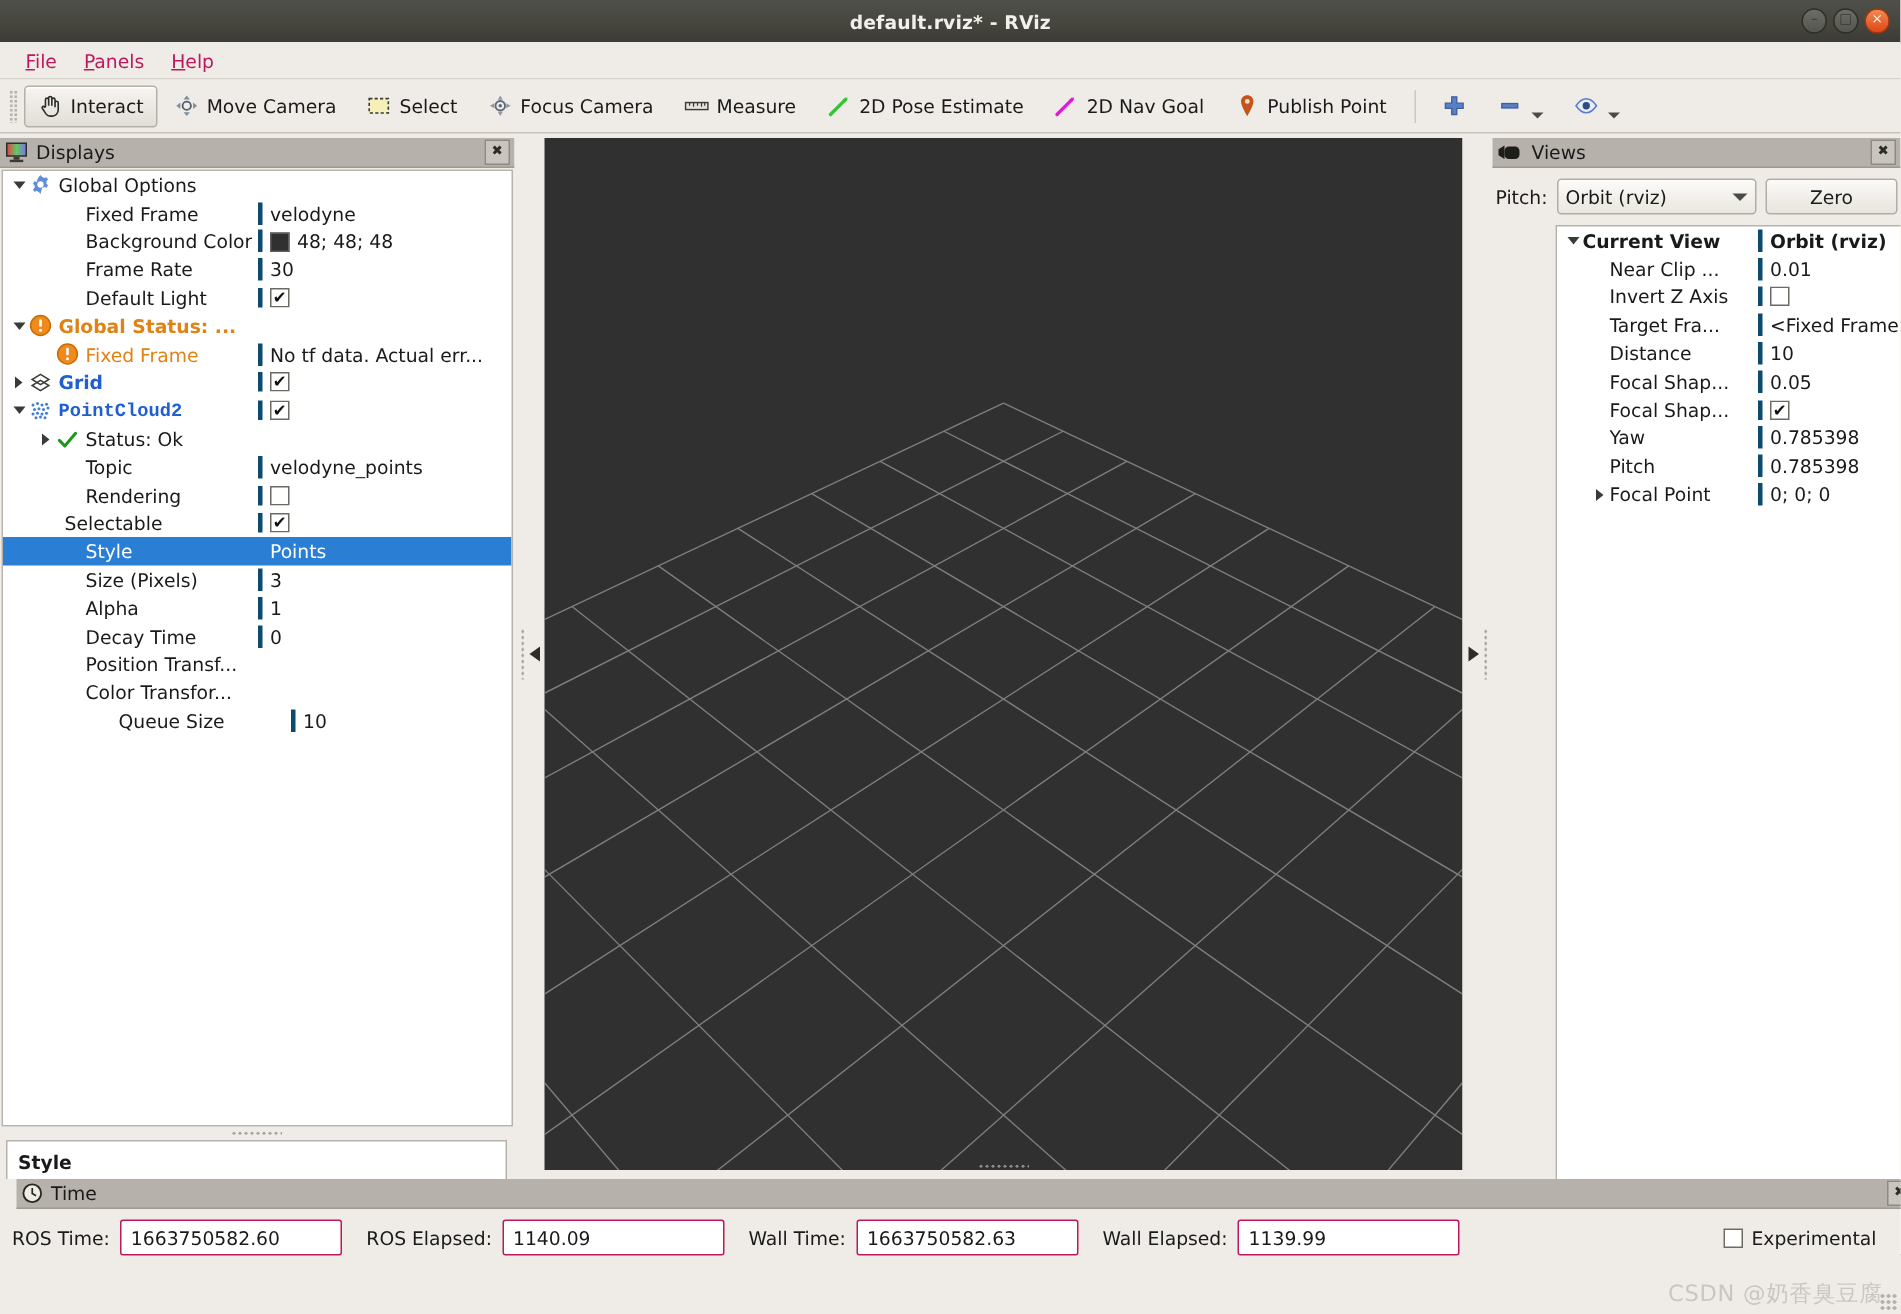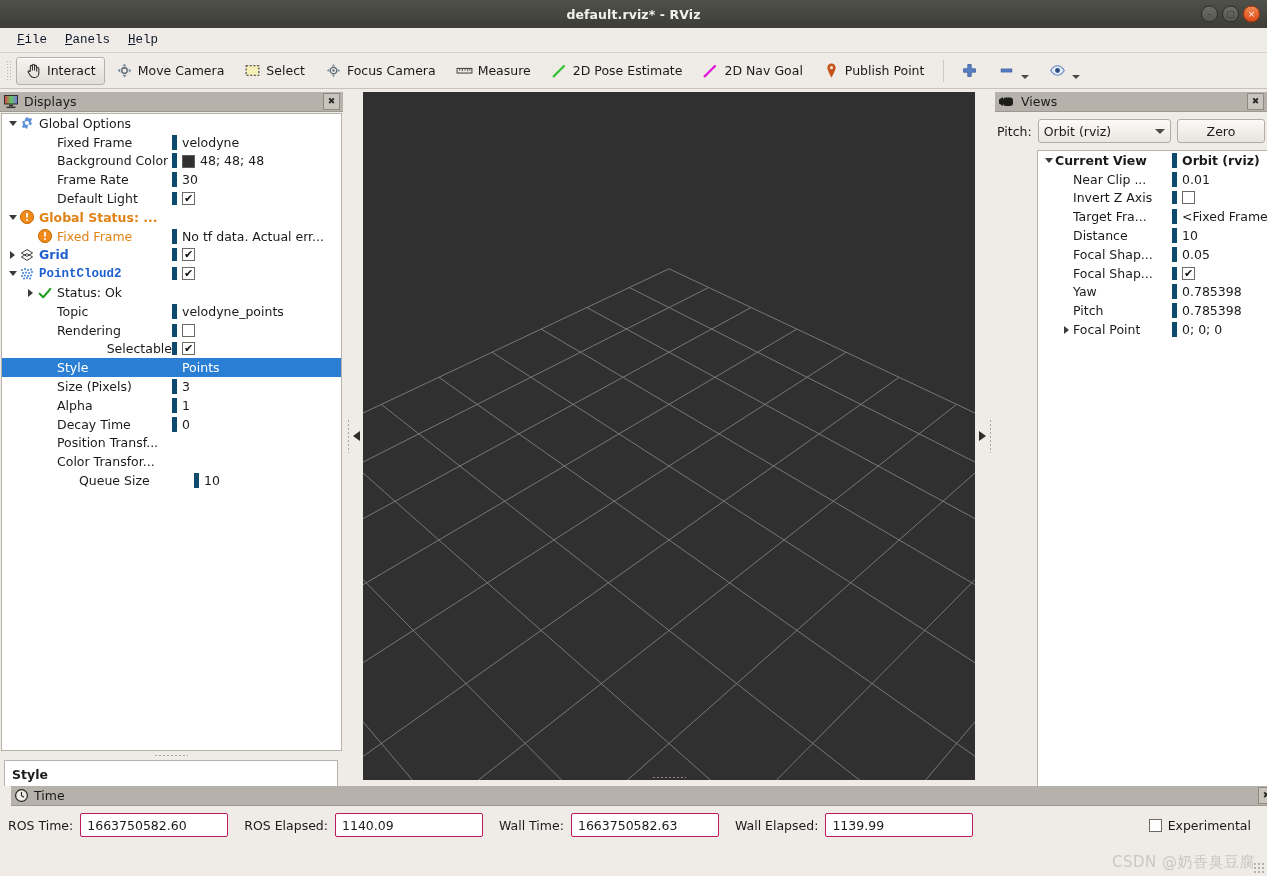--- a/index.html
+++ b/index.html
@@ -40,21 +40,21 @@
     color: #fff3ec; border-color: #a4330c;
   }
 
   
   .menubar {
     position: absolute; left: 0; top: 28px; width: 1267px; height: 25px;
     background: #efece7; border-bottom: 1px solid #d6d2cb;
     display: flex; align-items: center; padding-left: 8px; box-sizing: border-box;
   }
   .menu-item {
-    padding: 3px 9px; font-size: 12.5px; color: #0f172a; cursor: default; font-family: Liberation Mono, monospace;
+    padding: 3px 9px; font-size: 12.5px; color: #be185d; cursor: default;
   }
   .menu-item u { text-decoration: underline; }
 
   
   .toolbar {
     position: absolute; left: 0; top: 53px; width: 1267px; height: 36px;
     background: #efece7; border-bottom: 1px solid #c8c4bd;
     display: flex; align-items: center; padding-left: 6px; box-sizing: border-box;
   }
   .tb-grip {
@@ -114,21 +114,21 @@
     position: relative;
   }
   .trow.sel { background: #2a7fd4; color: #fff; }
   .tcol-name {
     width: 170px; display: flex; align-items: center; box-sizing: border-box;
     overflow: hidden; white-space: nowrap;
   }
   .tcol-val {
     flex: 1; display: flex; align-items: flex-end; box-sizing: border-box;
     padding-left: 5px; overflow: hidden; white-space: nowrap;
-    border-left: 5px solid #0c4a6e;
+    border-left: 3px solid #0c4a6e;
   }
   .trow.sel .tcol-val { border-left-color: #2a7fd4; }
   .twist {
     width: 13px; height: 18px; display: flex; align-items: center;
     justify-content: center; flex: none;
   }
   .twist .t-open {
     width: 0; height: 0; border-left: 4.5px solid transparent;
     border-right: 4.5px solid transparent; border-top: 5px solid #3a3a36;
   }
@@ -561,21 +561,21 @@
           <div class="tcol-name" style="padding-left: 22px;">
             <span class="twist"></span>
             <span class="ticon"></span>
             <span class="tlabel">Rendering</span>
           </div>
           <div class="tcol-val">
             <span class="chk"></span>
           </div>
         </div>
         <div class="trow">
-          <div class="tcol-name" style="padding-left: 22px; justify-content: space-between;">
+          <div class="tcol-name" style="padding-left: 8px;">
             <span class="twist"></span>
             <span class="ticon"></span>
             <span class="tlabel">Selectable</span>
           </div>
           <div class="tcol-val">
             <span class="chk">✔</span>
           </div>
         </div>
         <div class="trow sel">
           <div class="tcol-name" style="padding-left: 22px;">

